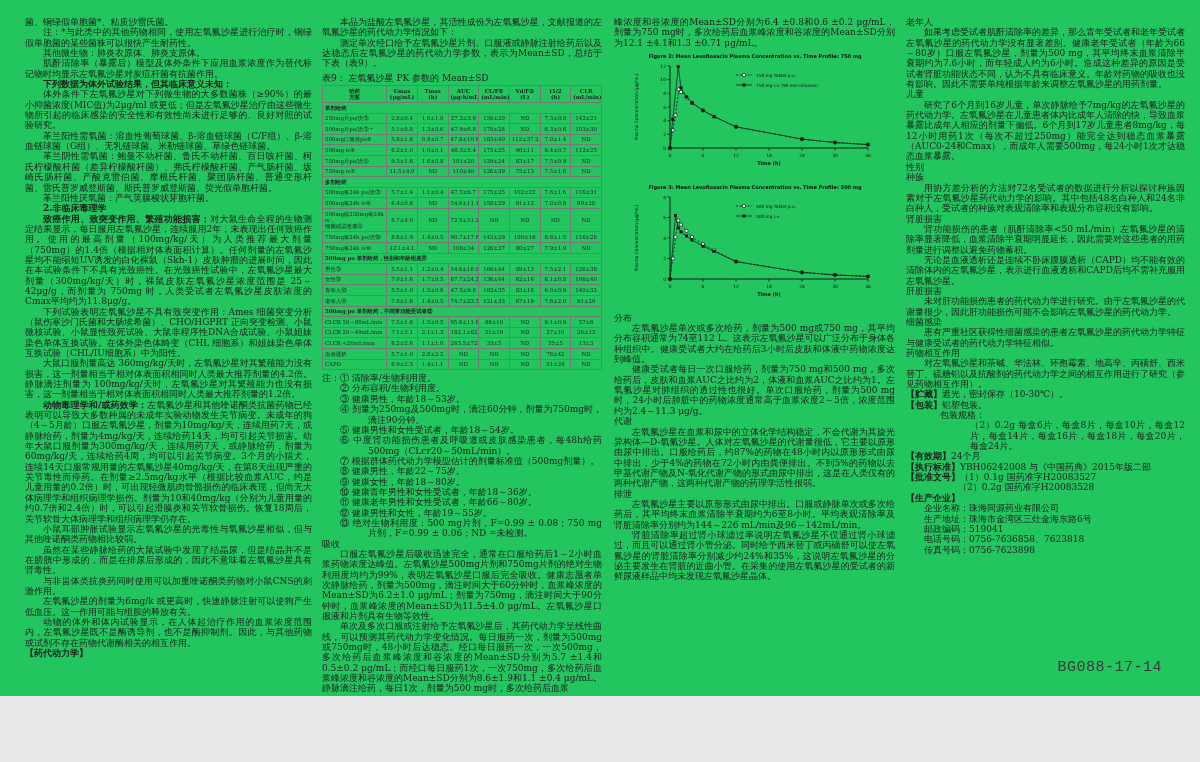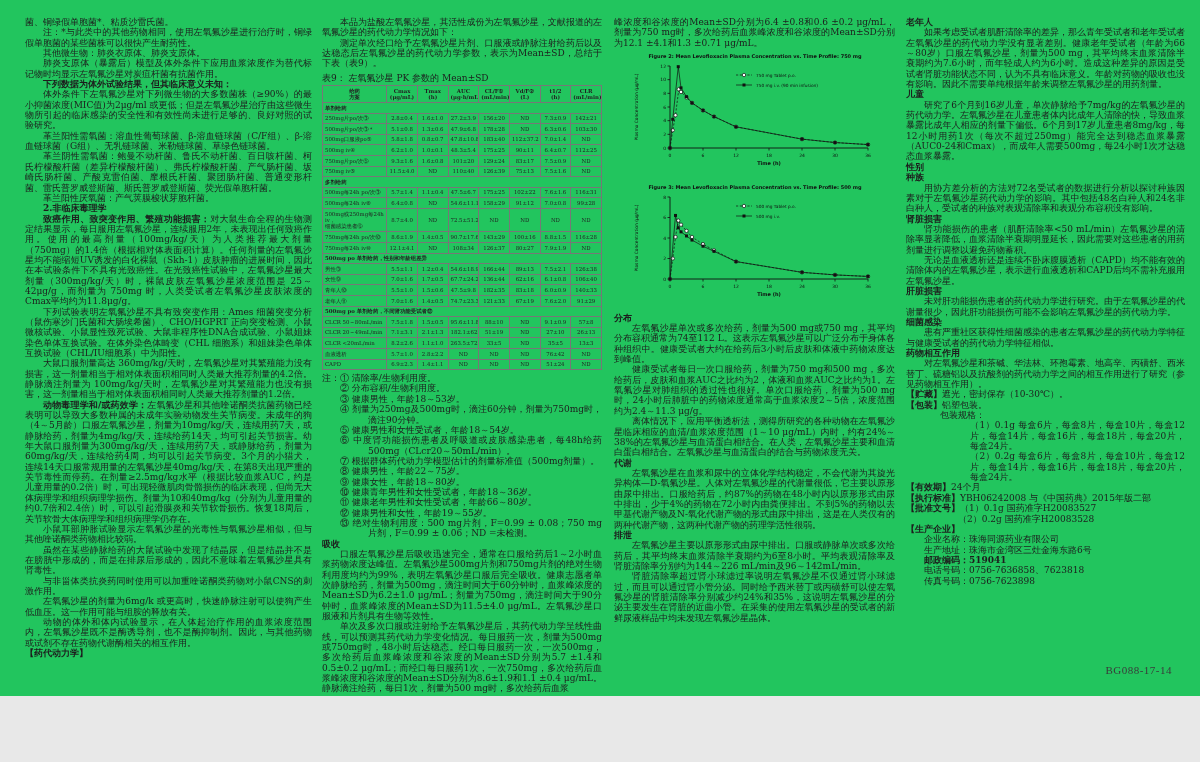--- a/index.html
+++ b/index.html
@@ -6,44 +6,44 @@
   html,body{width:1200px;height:762px}
   body{background:#e8e8e8;font-family:"DejaVu Serif","Liberation Serif",serif}
   .page{position:relative;width:1200px;height:696px;background:#22c55e;color:#1d1d1d;overflow:hidden}
   .col{position:absolute;top:17px;font-size:9px;line-height:10.35px;text-align:justify}
   #c0{left:25px;width:287px}
   #c1{left:322px;width:280px}
   #c2{left:614px;width:281px}
   #c3{left:906px;width:279px}
   .para{text-align:justify}
   .ind{text-indent:18px}
-  .h{font-weight:bold}
+  .h{font-weight:normal}
   b{font-weight:bold}
   .note{padding-left:46px;text-indent:-28px}
   .note-first{text-indent:-46px}
   .tbl-title{text-align:left;font-size:9px;margin:4px 0 2px;text-indent:0}
   table.pk{border-collapse:collapse;width:100%;margin:1px 0 3px;font-size:5.4px;line-height:6.4px;color:#222;table-layout:fixed}
   .pk td,.pk th{border:1px solid #777;padding:1.6px 2px;text-align:center;vertical-align:middle;overflow:hidden}
   .pk th{font-weight:bold}
   .pk td.reg{text-align:left}
   .pk col.c-reg{width:23%}
   .pk tr.sec td{text-align:left;font-weight:bold}
   .fig{text-align:center;margin:3px 0 2px}
   svg text{font-family:"DejaVu Sans","Liberation Sans",sans-serif;fill:#111}
-  .page-code{position:absolute;right:28px;bottom:20px;font-family:Liberation Serif, serif;font-size:11px;color:#3a3a3a;letter-spacing:.5px}
+  .page-code{position:absolute;right:38px;bottom:20px;font-family:Liberation Mono, monospace;font-size:15px;color:#3a3a3a;letter-spacing:.5px}
 </style>
 </head>
 <body>
 
 <div class="page">
   <div class="col" id="c0">
       <div class="para">菌、铜绿假单胞菌*、粘质沙雷氏菌。</div>
       <div class="para ind">注：*与此类中的其他药物相同，使用左氧氟沙星进行治疗时，铜绿假单胞菌的某些菌株可以很快产生耐药性。</div>
       <div class="para ind">其他微生物：肺炎衣原体、肺炎支原体。</div>
-      <div class="para ind">肺炎支原体（暴露后）模型及体外条件下应用血浆浓度作为替代标记物时均显示左氧氟沙星对炭疽杆菌有抗菌作用。</div>
+      <div class="para ind">肌酐清除率（暴露后）模型及体外条件下应用血浆浓度作为替代标记物时均显示左氧氟沙星对炭疽杆菌有抗菌作用。</div>
       <div class="para ind"><b>下列数据为体外试验结果，但其临床意义未知：</b></div>
       <div class="para ind">体外条件下左氧氟沙星对下列微生物的大多数菌株（≥90%）的最小抑菌浓度(MIC值)为2μg/ml 或更低；但是左氧氟沙星治疗由这些微生物所引起的临床感染的安全性和有效性尚未进行足够的、良好对照的试验研究。</div>
       <div class="para ind">革兰阳性需氧菌：溶血性葡萄球菌、β-溶血链球菌（C/F组）、β-溶血链球菌（G组）、无乳链球菌、米勒链球菌、草绿色链球菌。</div>
       <div class="para ind">革兰阴性需氧菌：鲍曼不动杆菌、鲁氏不动杆菌、百日咳杆菌、柯氏柠檬酸杆菌（差异柠檬酸杆菌）、弗氏柠檬酸杆菌、产气肠杆菌、坂崎氏肠杆菌、产酸克雷伯菌、摩根氏杆菌、聚团肠杆菌、普通变形杆菌、雷氏普罗威登斯菌、斯氏普罗威登斯菌、荧光假单胞杆菌。</div>
       <div class="para ind">革兰阳性厌氧菌：产气荚膜梭状芽胞杆菌。</div>
       <div class="para ind"><b>2.非临床毒理学</b></div>
       <div class="para ind"><b>致癌作用、致突变作用、繁殖功能损害：</b>对大鼠生命全程的生物测定结果显示，每日服用左氧氟沙星，连续服用2年，未表现出任何致癌作用。使用的最高剂量（100mg/kg/天）为人类推荐最大剂量（750mg）的1.4倍（根据相对体表面积计算）。任何剂量的左氧氟沙星均不能缩短UV诱发的白化裸鼠（Skh-1）皮肤肿瘤的进展时间，因此在本试验条件下不具有光致癌性。在光致癌性试验中，左氧氟沙星最大剂量（300mg/kg/天）时，裸鼠皮肤左氧氟沙星浓度范围是 25～42μg/g，而剂量为 750mg 时，人类受试者左氧氟沙星皮肤浓度的Cmax平均约为11.8μg/g。</div>
       <div class="para ind">下列试验表明左氧氟沙星不具有致突变作用：Ames 细菌突变分析（鼠伤寒沙门氏菌和大肠埃希菌）、CHO/HGPRT 正向突变检测、小鼠微核试验、小鼠显性致死试验、大鼠非程序性DNA合成试验、小鼠姐妹染色单体互换试验。在体外染色体畸变（CHL 细胞系）和姐妹染色单体互换试验（CHL/IU细胞系）中为阳性。</div>
       <div class="para ind">大鼠口服剂量高达 360mg/kg/天时，左氧氟沙星对其繁殖能力没有损害，这一剂量相当于相对体表面积相同时人类最大推荐剂量的4.2倍。静脉滴注剂量为 100mg/kg/天时，左氧氟沙星对其繁殖能力也没有损害，这一剂量相当于相对体表面积相同时人类最大推荐剂量的1.2倍。</div>
       <div class="para ind"><b>动物毒理学和/或药效学：</b>左氧氟沙星和其他喹诺酮类抗菌药物已经表明可以导致大多数种属的未成年实验动物发生关节病变。未成年的狗（4～5月龄）口服左氧氟沙星，剂量为10mg/kg/天，连续用药7天，或静脉给药，剂量为4mg/kg/天，连续给药14天，均可引起关节损害。幼年大鼠口服剂量为300mg/kg/天，连续用药7天，或静脉给药，剂量为60mg/kg/天，连续给药4周，均可以引起关节病变。3个月的小猎犬，连续14天口服常规用量的左氧氟沙星40mg/kg/天，在第8天出现严重的关节毒性而停药。在剂量≥2.5mg/kg水平（根据比较血浆AUC，约是儿童用量的0.2倍）时，可出现轻微肌肉骨骼损伤的临床表现，但尚无大体病理学和组织病理学损伤。剂量为10和40mg/kg（分别为儿童用量的约0.7倍和2.4倍）时，可以引起滑膜炎和关节软骨损伤。恢复18周后，关节软骨大体病理学和组织病理学仍存在。</div>
@@ -443,21 +443,20 @@
           <rect x="172.5" y="88.8375" width="3" height="3" fill="#111"></rect>
           <rect x="205.5" y="91.4" width="3" height="3" fill="#111"></rect>
           <rect x="238.5" y="92.9375" width="3" height="3" fill="#111"></rect>
           <line x1="108" y1="34" x2="124" y2="34" stroke="#111" stroke-width="0.7"></line>
           <rect x="114.5" y="32.5" width="3" height="3" fill="#111"></rect>
           <text x="128" y="35.6" font-size="4.3" text-anchor="start">500 mg i.v.</text>
         </svg></div>
       <div class="para h">分布</div>
       <div class="para ind">左氧氟沙星单次或多次给药，剂量为500 mg或750 mg，其平均分布容积通常为74至112 L。这表示左氧氟沙星可以广泛分布于身体各种组织中。健康受试者大约在给药后3小时后皮肤和体液中药物浓度达到峰值。</div>
       <div class="para ind">健康受试者每日一次口服给药，剂量为750 mg和500 mg，多次给药后，皮肤和血浆AUC之比约为2，体液和血浆AUC之比约为1。左氧氟沙星对肺组织的透过性也很好。单次口服给药，剂量为500 mg时，24小时后肺脏中的药物浓度通常高于血浆浓度2～5倍，浓度范围约为2.4～11.3 μg/g。</div>
-      <div class="para ind">离体情况下，应用平衡透析法，测得所研究的各种动物在左氧氟沙星临床相应的血清/血浆浓度范围（1～10 μg/mL）内时，约有24%～38%的左氧氟沙星与血清蛋白相结合。在人类，左氧氟沙星主要和血清白蛋白相结合。左氧氟沙星与血清蛋白的结合与药物浓度无关。</div>
       <div class="para h">代谢</div>
       <div class="para ind">左氧氟沙星在血浆和尿中的立体化学结构稳定，不会代谢为其旋光异构体—D-氧氟沙星。人体对左氧氟沙星的代谢量很低，它主要以原形由尿中排出。口服给药后，约87%的药物在48小时内以原形形式由尿中排出，少于4%的药物在72小时内由粪便排出。不到5%的药物以去甲基代谢产物及N-氧化代谢产物的形式由尿中排出，这是在人类仅有的两种代谢产物，这两种代谢产物的药理学活性很弱。</div>
       <div class="para h">排泄</div>
       <div class="para ind">左氧氟沙星主要以原形形式由尿中排出。口服或静脉单次或多次给药后，其平均终末血浆清除半衰期约为6至8小时。平均表观清除率及肾脏清除率分别约为144～226 mL/min及96～142mL/min。</div>
       <div class="para ind">肾脏清除率超过肾小球滤过率说明左氧氟沙星不仅通过肾小球滤过，而且可以通过肾小管分泌。同时给予西米替丁或丙磺舒可以使左氧氟沙星的肾脏清除率分别减少约24%和35%，这说明左氧氟沙星的分泌主要发生在肾脏的近曲小管。在采集的使用左氧氟沙星的受试者的新鲜尿液样品中均未发现左氧氟沙星晶体。</div>
     </div>
   <div class="col" id="c3">
       <div class="para h">老年人</div>
       <div class="para ind">如果考虑受试者肌酐清除率的差异，那么青年受试者和老年受试者左氧氟沙星的药代动力学没有显著差别。健康老年受试者（年龄为66～80岁）口服左氧氟沙星，剂量为500 mg，其平均终末血浆清除半衰期约为7.6小时，而年轻成人约为6小时。造成这种差异的原因是受试者肾脏功能状态不同，认为不具有临床意义。年龄对药物的吸收也没有影响。因此不需要单纯根据年龄来调整左氧氟沙星的用药剂量。</div>
       <div class="para h">儿童</div>
@@ -470,27 +469,26 @@
       <div class="para ind">无论是血液透析还是连续不卧床腹膜透析（CAPD）均不能有效的清除体内的左氧氟沙星，表示进行血液透析和CAPD后均不需补充服用左氧氟沙星。</div>
       <div class="para h">肝脏损害</div>
       <div class="para ind">未对肝功能损伤患者的药代动力学进行研究。由于左氧氟沙星的代谢量很少，因此肝功能损伤可能不会影响左氧氟沙星的药代动力学。</div>
       <div class="para h">细菌感染</div>
       <div class="para ind">患有严重社区获得性细菌感染的患者左氧氟沙星的药代动力学特征与健康受试者的药代动力学特征相似。</div>
       <div class="para h">药物相互作用</div>
       <div class="para ind">对左氧氟沙星和茶碱、华法林、环孢霉素、地高辛、丙磺舒、西米替丁、硫糖铝以及抗酸剂的药代动力学之间的相互作用进行了研究（参见药物相互作用）。</div>
       <div class="para"><b>【贮藏】</b>遮光，密封保存（10-30℃）。</div>
       <div class="para"><b>【包装】</b>铝塑包装。</div>
       <div class="para" style="padding-left: 34px;">包装规格：</div>
-      <div class="para" style="padding-left: 64px;">（1）0.1g 每盒6片，每盒8片，每盒10片，每盒12片，每盒14片，每盒16片，每盒18片，每盒20片，每盒24片。</div>
       <div class="para" style="padding-left: 64px;">（2）0.2g 每盒6片，每盒8片，每盒10片，每盒12片，每盒14片，每盒16片，每盒18片，每盒20片，每盒24片。</div>
       <div class="para"><b>【有效期】</b>24个月</div>
       <div class="para"><b>【执行标准】</b>YBH06242008 与《中国药典》2015年版二部</div>
       <div class="para"><b>【批准文号】</b>（1）0.1g 国药准字H20083527</div>
       <div class="para" style="padding-left: 52px;">（2）0.2g 国药准字H20083528</div>
       <div class="para"><b>【生产企业】</b></div>
       <div class="para" style="padding-left: 18px;">企业名称：珠海同源药业有限公司</div>
       <div class="para" style="padding-left: 18px;">生产地址：珠海市金湾区三灶金海东路6号</div>
-      <div class="para" style="padding-left: 18px; font-weight: bold;">邮政编码：519041</div>
+      <div class="para" style="padding-left: 18px;">邮政编码：519041</div>
       <div class="para" style="padding-left: 18px;">电话号码：0756-7636858、7623818</div>
       <div class="para" style="padding-left: 18px;">传真号码：0756-7623898</div>
     </div>
   <div class="page-code">BG088-17-14</div>
 </div>
 
 </body></html>

